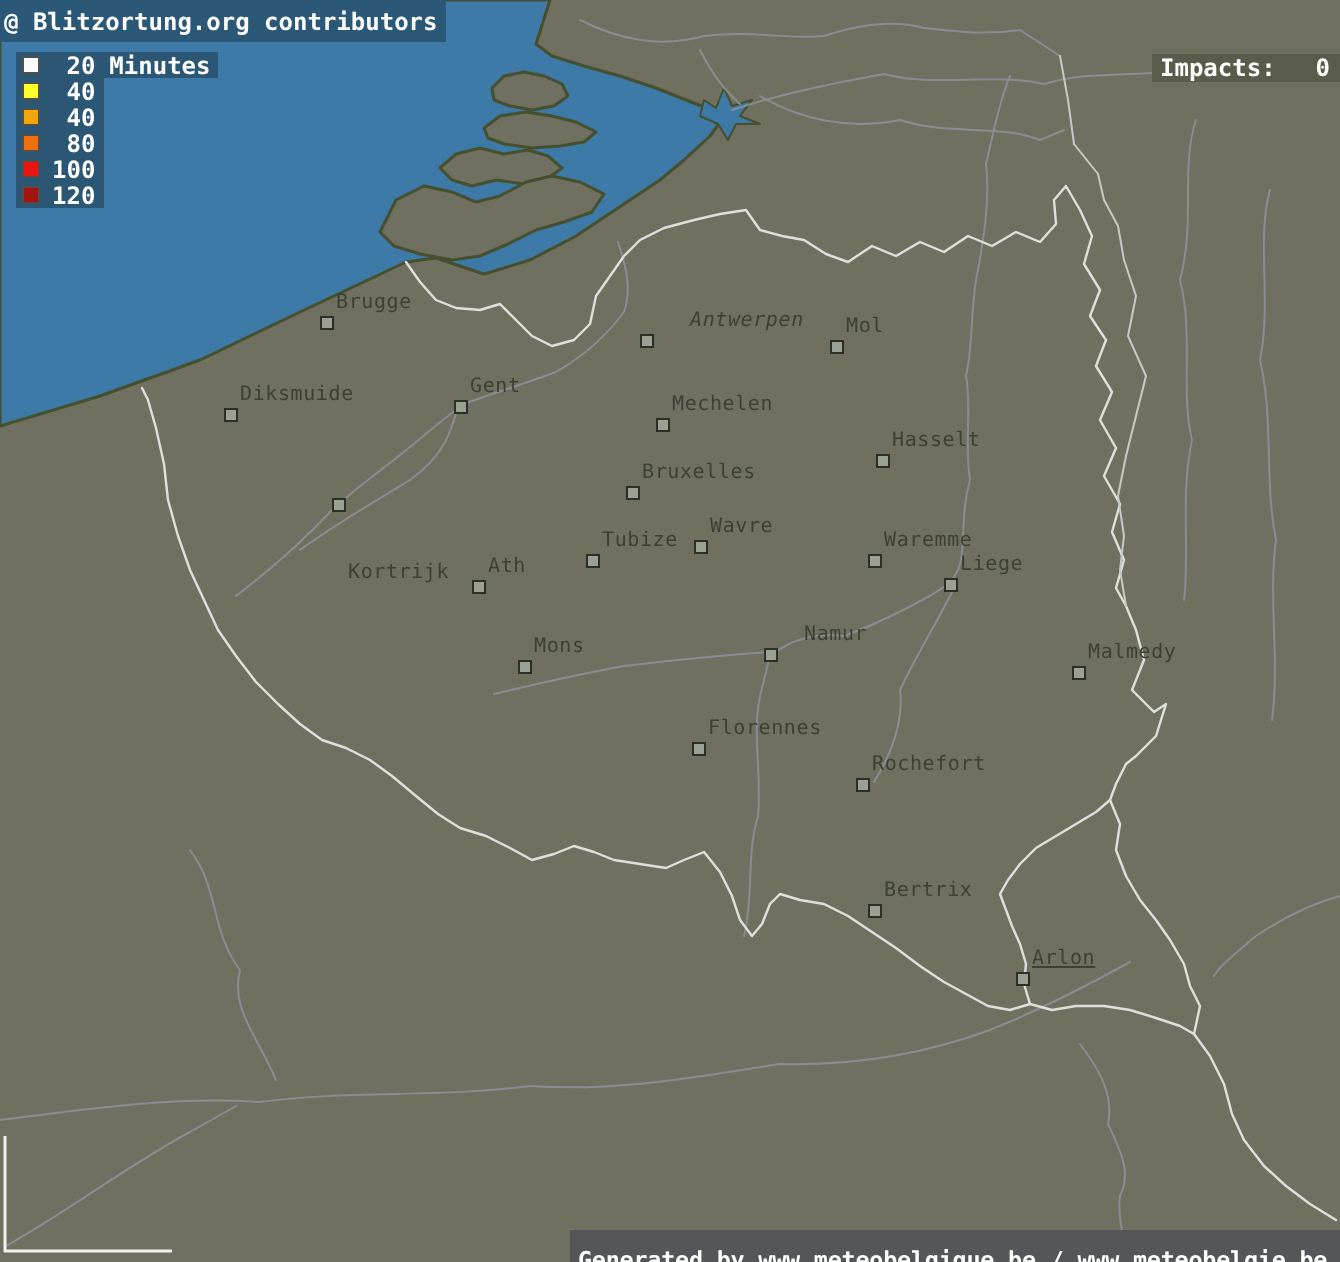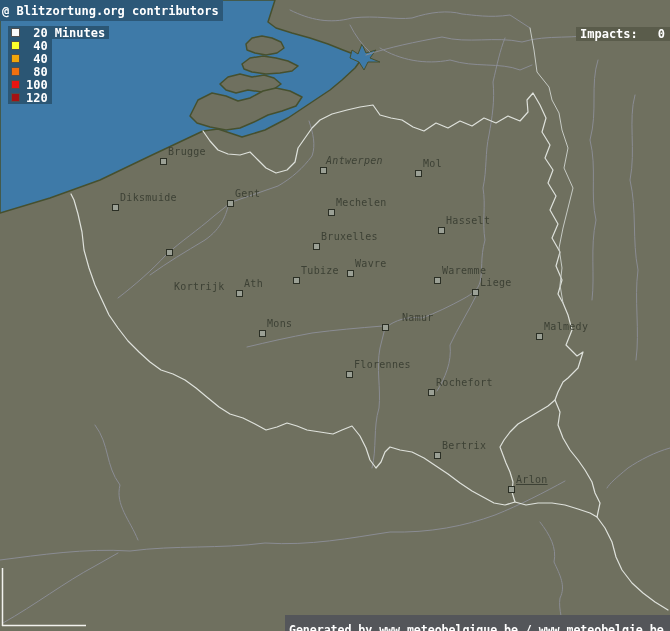--- a/index.html
+++ b/index.html
@@ -93,21 +93,21 @@
   <div id="cities">
       <div class="city-marker" style="left: 160px; top: 158px;"></div>
       <div class="city-label" style="left: 168px; top: 147px;">Brugge</div>
       <div class="city-marker" style="left: 112px; top: 204px;"></div>
       <div class="city-label" style="left: 120px; top: 193px;">Diksmuide</div>
       <div class="city-marker" style="left: 227px; top: 200px;"></div>
       <div class="city-label" style="left: 235px; top: 189px;">Gent</div>
       <div class="city-marker" style="left: 166px; top: 249px;"></div>
       <div class="city-label" style="left: 174px; top: 238px; margin-top: 44px;">Kortrijk</div>
       <div class="city-marker" style="left: 320px; top: 167px;"></div>
-      <div class="city-label" style="left: 326px; top: 156px; font-style: italic;">Antwerpen</div>
+      <div class="city-label" style="left: 345px; top: 156px; font-style: italic;">Antwerpen</div>
       <div class="city-marker" style="left: 328px; top: 209px;"></div>
       <div class="city-label" style="left: 336px; top: 198px;">Mechelen</div>
       <div class="city-marker" style="left: 415px; top: 170px;"></div>
       <div class="city-label" style="left: 423px; top: 159px;">Mol</div>
       <div class="city-marker" style="left: 438px; top: 227px;"></div>
       <div class="city-label" style="left: 446px; top: 216px;">Hasselt</div>
       <div class="city-marker" style="left: 313px; top: 243px;"></div>
       <div class="city-label" style="left: 321px; top: 232px; text-align: right;">Bruxelles</div>
       <div class="city-marker" style="left: 293px; top: 277px;"></div>
       <div class="city-label" style="left: 301px; top: 266px;">Tubize</div>

